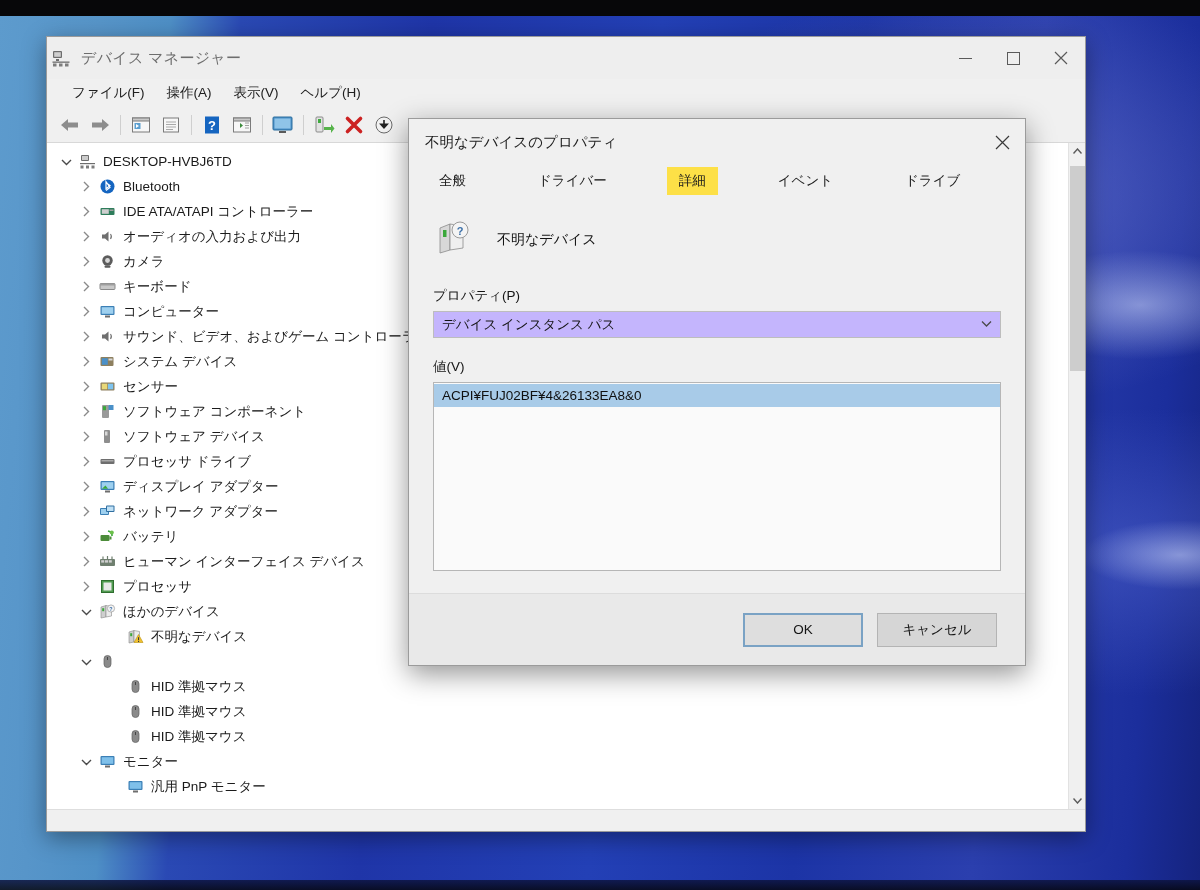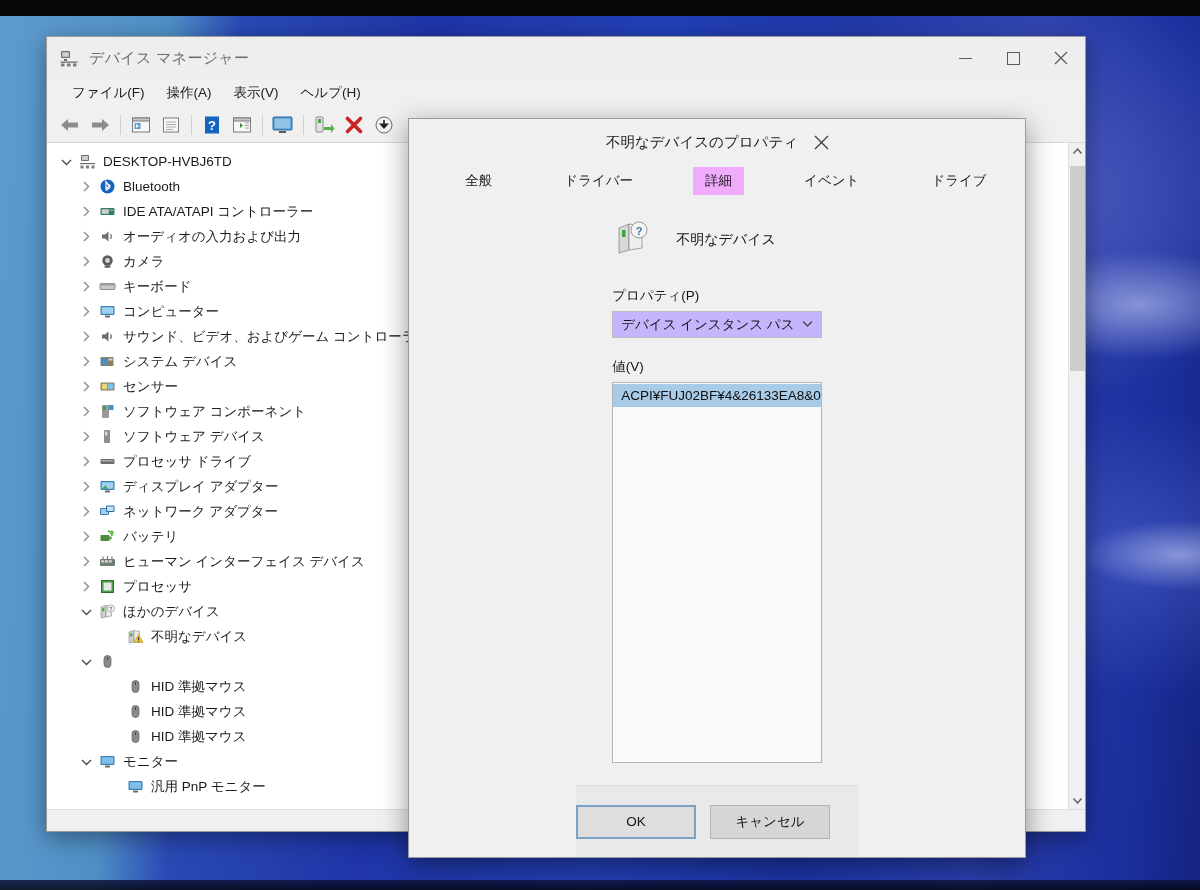--- a/index.html
+++ b/index.html
@@ -45,21 +45,21 @@
     width: 1040px; height: 796px;
     background: #f0f0f0;
     border: 1px solid #9a9a9a;
     box-shadow: 0 6px 22px rgba(0,0,0,0.38);
     display: flex; flex-direction: column;
   }
   #dm-titlebar {
     height: 42px; flex: none;
     display: flex; align-items: center;
     background: #eeeeee;
-    padding-left: 12px;
+    padding-left: 4px;
   }
   #dm-titlebar .ttl-icon { width: 20px; height: 20px; flex: none; position: relative; }
   #dm-titlebar .ttl-text {
     margin-left: 10px; font-size: 15px; color: #6d6d6d; letter-spacing: .3px;
   }
   .win-btns { margin-left: auto; display: flex; height: 42px; }
   .win-btn {
     width: 48px; height: 42px;
     display: flex; align-items: center; justify-content: center;
     color: #5a5a5a; font-size: 15px;
@@ -116,46 +116,46 @@
   #sb-track { flex: 1; width: 17px; position: relative; }
   #sb-thumb {
     position: absolute; top: 6px; left: 1px;
     width: 15px; height: 205px; background: #cdcdcd;
   }
   #dm-statusbar { height: 22px; flex: none; background: #f0f0f0; border-top: 1px solid #dedede; }
 
   
   #prop-dialog {
     position: absolute; left: 408px; top: 118px;
-    width: 618px; height: 740px;
+    width: 618px; height: 548px;
     background: #f0f0f0;
     border: 1px solid #9b9b9b;
     box-shadow: 0 8px 26px rgba(0,0,0,0.42);
-    display: flex; flex-direction: column; align-items: center;
+    display: flex; flex-direction: column;
   }
   #prop-titlebar {
     height: 46px; flex: none; display: flex; align-items: center;
     padding-left: 16px; background: #f0f0f0;
   }
   #prop-title { font-size: 14.5px; color: #1c1c1c; }
   #prop-close {
     margin-left: auto; width: 46px; height: 46px;
     display: flex; align-items: center; justify-content: center;
     color: #3a3a3a; font-size: 17px;
   }
   #prop-tabstrip {
     flex: none; height: 30px; display: flex; align-items: flex-end;
     padding-left: 18px; background: #f0f0f0; gap: 48px;
   }
   .ptab {
     height: 28px; padding: 0 12px;
     display: flex; align-items: center;
     font-size: 13.5px; color: #1b1b1b; background: transparent;
   }
-  .ptab.active { background: #f0abfc; }
+  .ptab.active { background: #fde047; }
   #prop-page {
     flex: 1; margin: 0 0 0 0; background: #f0f0f0;
     display: flex; flex-direction: column; min-height: 0;
     padding: 18px 24px 0 24px;
   }
   #dev-header { display: flex; align-items: center; height: 54px; flex: none; }
   #dev-name { margin-left: 24px; font-size: 14px; color: #141414; }
 
   .fld-label { font-size: 13.5px; color: #141414; margin-top: 20px; margin-bottom: 6px; }
   #prop-combo {

